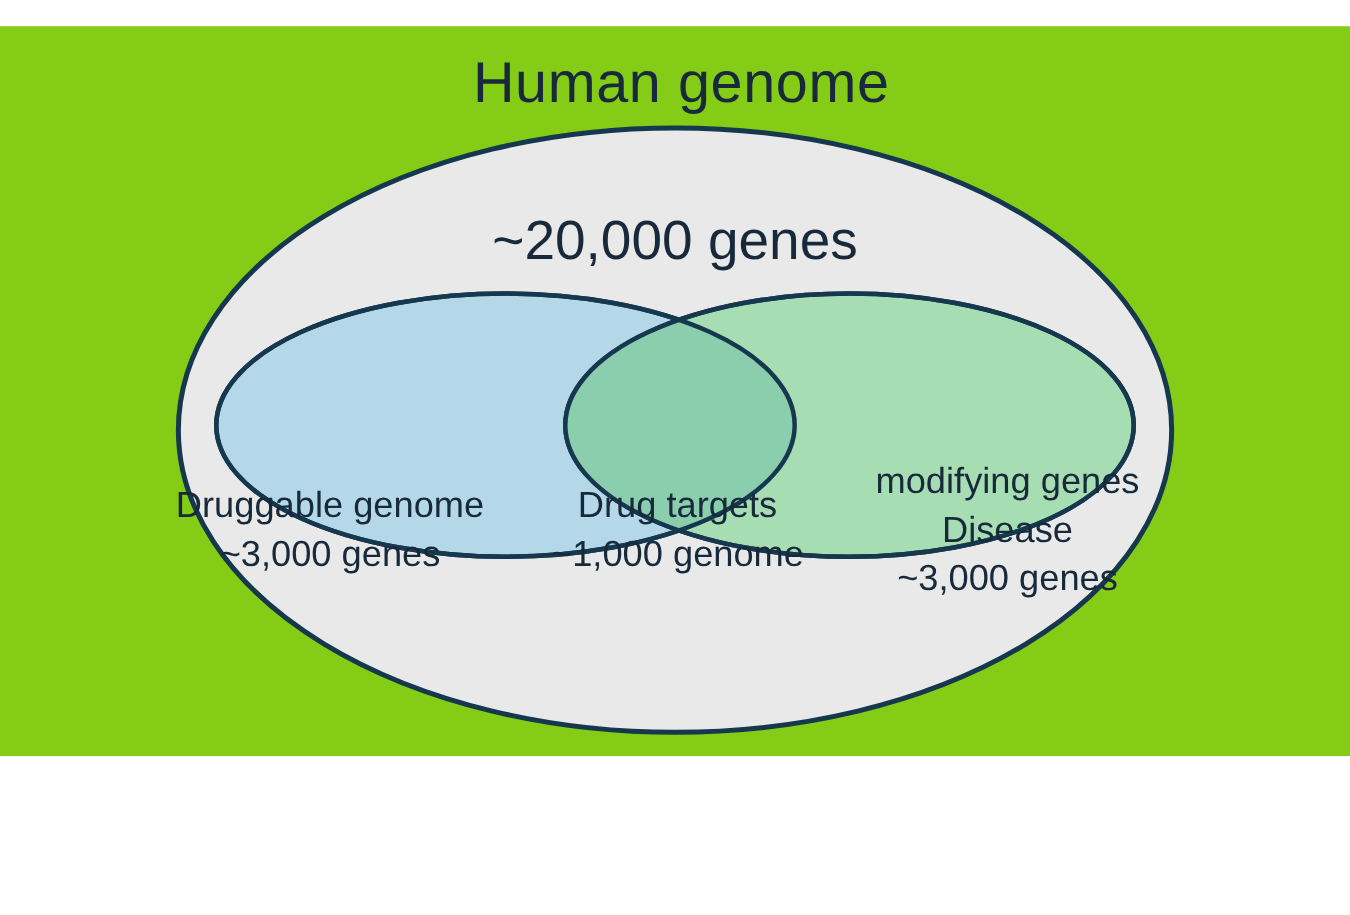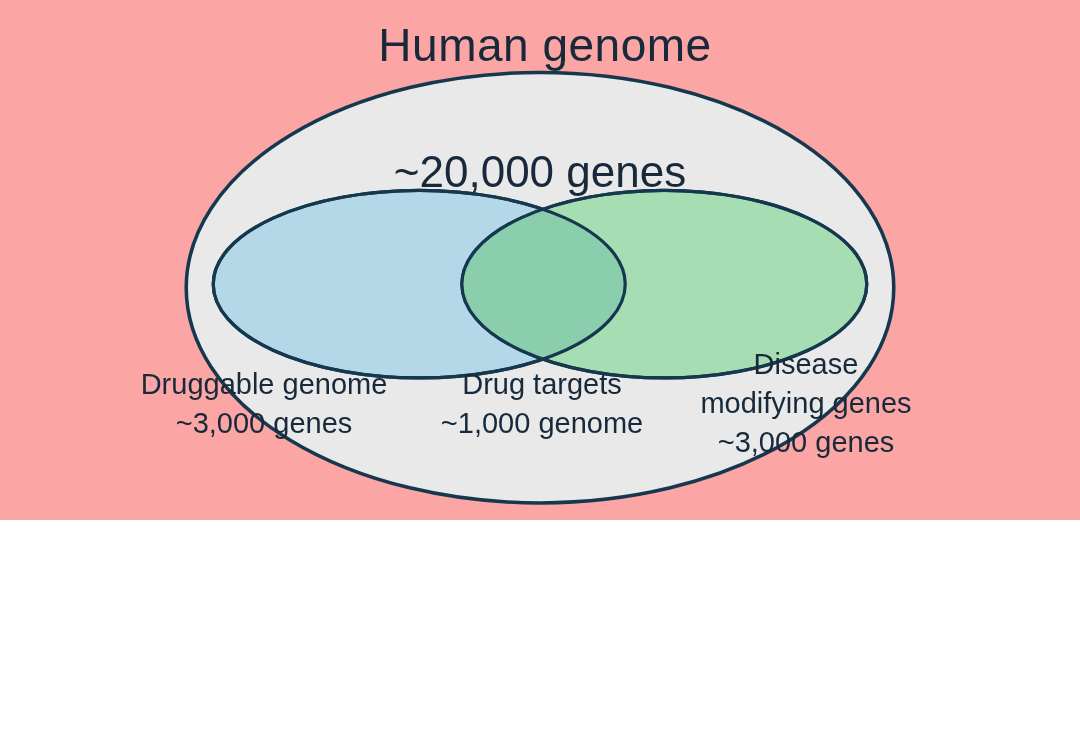--- a/index.html
+++ b/index.html
@@ -4,23 +4,24 @@
 <style>
   html, body {
     margin: 0;
     padding: 0;
     background: #ffffff;
     font-family: "Liberation Sans", sans-serif;
   }
   .canvas {
     position: relative;
     width: 1080px;
-    height: 520px;
-    background: #fca5a5;
+    height: 584px;
+    background: #84cc16;
     overflow: hidden;
+    margin-top: 21px;
   }
   .canvas svg {
     position: absolute;
     inset: 0;
     width: 100%;
     height: 100%;
   }
   .label {
     position: absolute;
     transform: translate(-50%, -50%);
@@ -72,18 +73,18 @@
     <div>Druggable genome</div>
     <div>~3,000 genes</div>
   </div>
 
   <div class="label set-label" style="left:542px; top:404px;">
     <div>Drug targets</div>
     <div>~1,000 genome</div>
   </div>
 
   <div class="label set-label" style="left:806px; top:404px;">
+    <div>modifying genes</div>
     <div>Disease</div>
-    <div>modifying genes</div>
     <div>~3,000 genes</div>
   </div>
 
 </div>
 
 </body></html>

